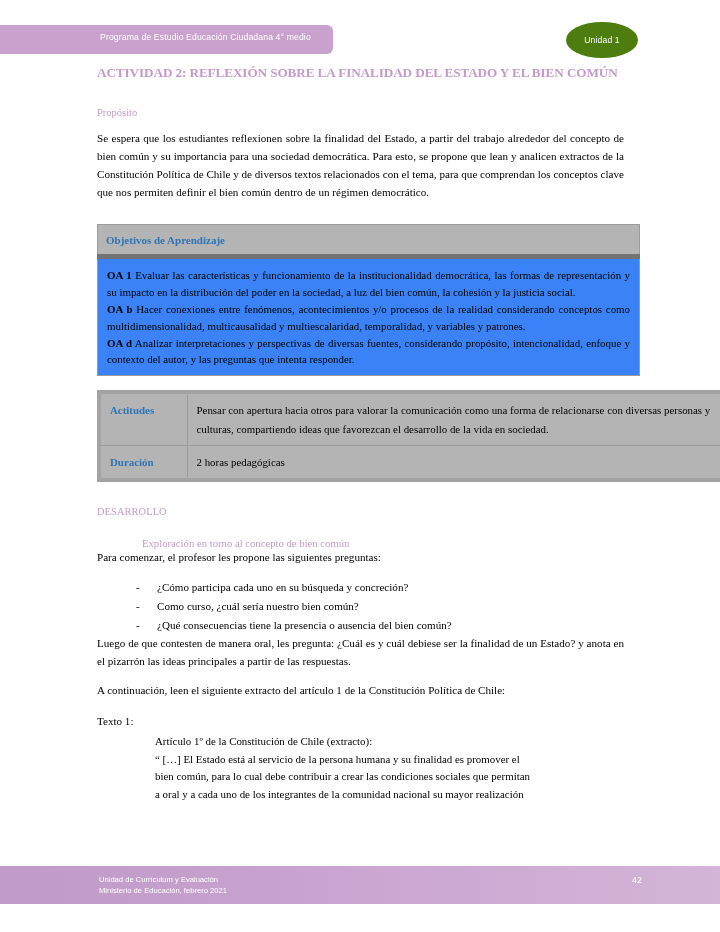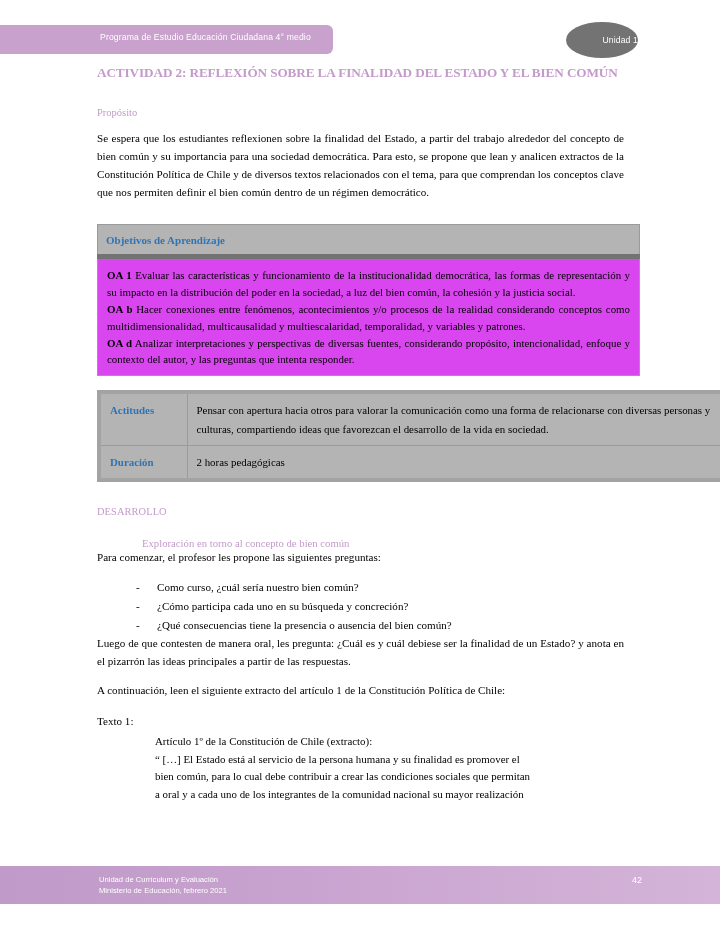--- a/index.html
+++ b/index.html
@@ -43,24 +43,24 @@
     letter-spacing: 0.15px;
     white-space: nowrap;
   }
   .unit-ellipse {
     position: absolute;
     left: 566px;
     top: 22px;
     width: 72px;
     height: 36px;
     border-radius: 50%;
-    background: #737373;
+    background: #4d7c0f;
     display: flex;
     align-items: center;
-    justify-content: flex-end;
+    justify-content: center;
   }
   .unit-ellipse-label {
     font-size: 8.6px;
     color: #ffffff;
     letter-spacing: 0.15px;
   }
 
   
   .page-content {
     position: absolute;
@@ -106,21 +106,21 @@
     background: #b4b4b4;
     border-bottom: 5px solid #737373;
     padding: 5px 8px 6px 8px;
   }
   .oa-head-label {
     font-size: 11px;
     font-weight: bold;
     color: #2f74b5;
   }
   .oa-body {
-    background: #d946ef;
+    background: #3b82f6;
     padding: 8px 9px 7px 9px;
   }
   .oa-line {
     font-size: 10.9px;
     line-height: 1.55;
     text-align: justify;
     margin: 0;
   }
   .oa-line b { font-weight: bold; }
 
@@ -279,22 +279,22 @@
     </tr>
   </tbody>
     </table>
 
   <div class="desarrollo-label">DESARROLLO</div>
   <div class="subsection-title">Exploración en torno al concepto de bien común</div>
 
   <p class="body-text para-gap">Para comenzar, el profesor les propone las siguientes preguntas:</p>
 
   <ul class="dash-list">
+    <li>¿Cómo participa cada uno en su búsqueda y concreción?</li>
     <li>Como curso, ¿cuál sería nuestro bien común?</li>
-    <li>¿Cómo participa cada uno en su búsqueda y concreción?</li>
     <li>¿Qué consecuencias tiene la presencia o ausencia del bien común?</li>
   </ul>
 
   <p class="body-text para-gap">Luego de que contesten de manera oral, les pregunta: ¿Cuál es y cuál debiese ser la finalidad de un Estado? y anota en el pizarrón las ideas principales a partir de las respuestas.</p>
   <p class="body-text">A continuación, leen el siguiente extracto del artículo 1 de la Constitución Política de Chile:</p>
 
   <div class="texto-label">Texto 1:</div>
 
   <div class="quote-block">
     <div class="quote-line">Artículo 1º de la Constitución de Chile (extracto):</div>

